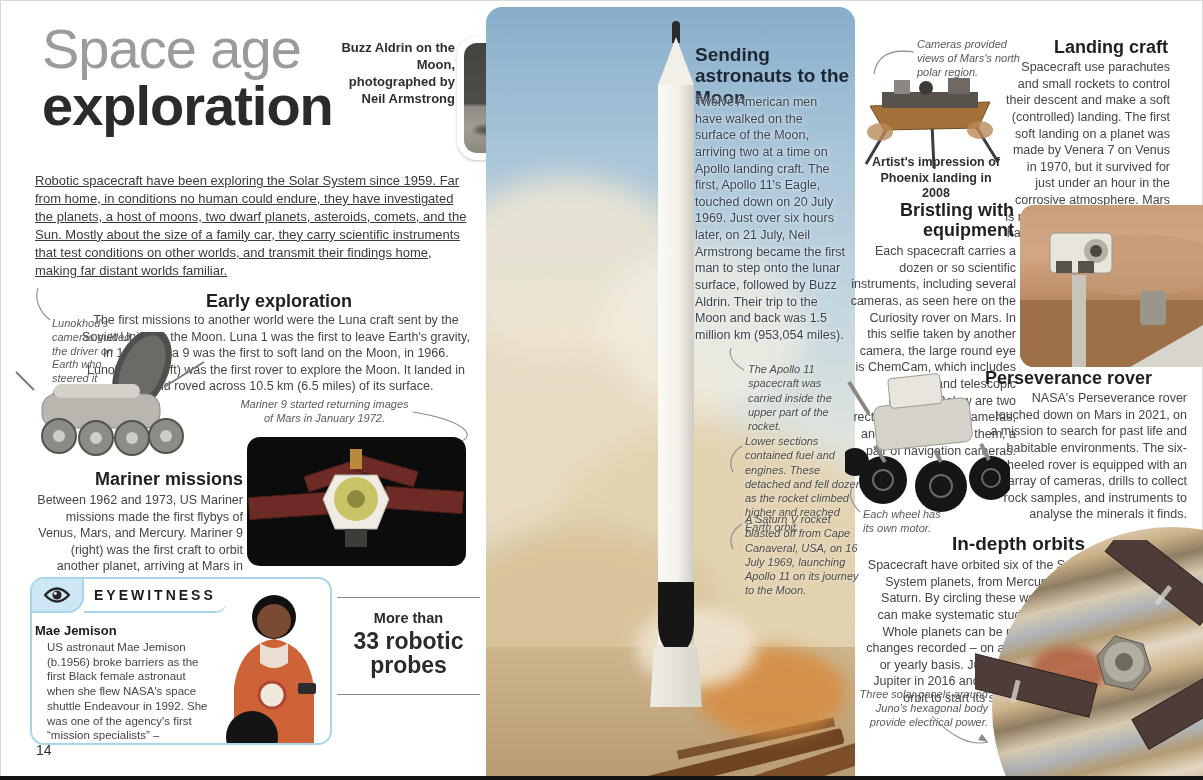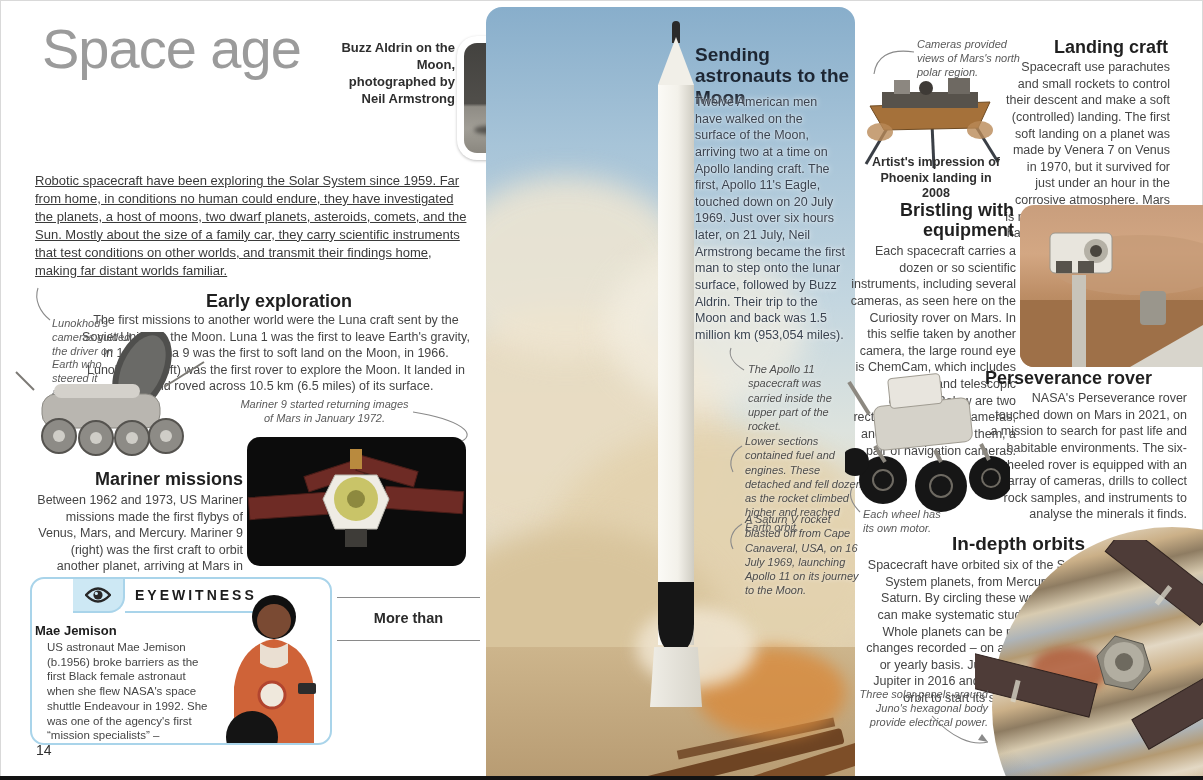--- a/index.html
+++ b/index.html
@@ -35,21 +35,21 @@
   .h-sec { font-weight:700; color:#1f1f1f; font-size:18px; line-height:1.1; }
   .early-h { left:206px; top:292px; }
   .early-b { left:80px; top:312px; width:392px; text-align:center; font-size:12.5px; line-height:1.32; color:#454545; }
   .lunokhod-cap { left:52px; top:317px; width:85px; }
   .mariner9-cap { left:237px; top:398px; width:175px; text-align:center; }
   .mariner-h { left:35px; top:470px; width:208px; text-align:right; }
   .mariner-b { left:35px; top:492px; width:208px; text-align:right; font-size:12.5px; line-height:1.32; color:#454545; }
   .mariner-photo { left:247px; top:437px; width:219px; height:129px; background:#0c0c0c; border-radius:13px; overflow:hidden; }
 
   .eye-box { left:30px; top:577px; width:302px; height:168px; border:2px solid #a9d4ea; border-radius:14px; background:#fff; overflow:hidden; }
-  .eye-head { position:absolute; left:0; top:0; height:34px; display:flex; align-items:center;padding-left:41px; }
+  .eye-head { position:absolute; left:0; top:0; height:34px; display:flex; align-items:center; }
   .eye-tab { width:52px; height:34px; background:#cde8f4; border-bottom-right-radius:16px; border-right:2px solid #a9d4ea; border-bottom:2px solid #a9d4ea; display:flex; align-items:center; justify-content:center; }
   .eye-label { font-weight:700; font-size:14px; letter-spacing:3px; color:#1c1c1c; padding:0 10px; border-bottom:2px solid #a9d4ea; height:34px; display:flex; align-items:center; border-bottom-right-radius:10px; }
   .eye-name { position:absolute; left:3px; top:44px; font-weight:700; font-size:13px; color:#1c1c1c; }
   .eye-body { position:absolute; left:15px; top:61px; width:168px; font-size:11.5px; line-height:1.28; color:#454545; }
   .mae { position:absolute; right:0; top:8px; width:118px; height:158px; }
 
   .stat { left:337px; top:597px; width:143px; text-align:center; color:#2b2b2b;
     border-top:1.5px solid #8a8a8a; border-bottom:1.5px solid #8a8a8a; padding:12px 0 14px; }
   .stat .s1 { font-size:14.5px; font-weight:700; }
   .stat .s2 { font-size:23px; font-weight:700; line-height:1.05; margin:3px 0; }
@@ -100,20 +100,21 @@
   .juno-cap { left:858px; top:688px; width:130px; text-align:right; }
 
   .line-layer { left:0; top:0; width:1203px; height:780px; pointer-events:none; }
   .bottom-bar { left:0; top:776px; width:1203px; height:4px; background:#131313; }
 </style>
 </head>
 <body>
 
 <div class="abs title">
   <span class="lt">Space age</span>
+  <span class="bd">exploration</span>
 </div>
 
 <div class="abs buzz-cap">Buzz Aldrin on the Moon, photographed by Neil Armstrong</div>
 
 <div class="abs buzz-frame">
   <div class="buzz-inner">
     <div class="astro">
       <div class="helm"></div>
         <div class="visor"></div>
         <div class="body"></div>
@@ -190,20 +191,21 @@
     <path d="M62 52 Q96 58 102 100 L102 158 L22 158 L22 100 Q28 58 62 52 Z" fill="#cf6338"></path>
     <path d="M48 56 Q62 66 76 56 L76 76 Q62 86 48 76 Z" fill="#eadfd2"></path>
     <circle cx="60" cy="108" r="13" fill="#efe8dc" stroke="#b2452f" stroke-width="3"></circle>
     <rect x="86" y="96" width="18" height="11" rx="2" fill="#2c2c2c"></rect>
     <circle cx="40" cy="150" r="26" fill="#141414"></circle>
   </svg>
 </div>
 
 <div class="abs stat">
   <div class="s1">More than</div>
+  <div class="s2">33 robotic probes</div>
 </div>
 
 <div class="abs pagenum">14</div>
 
 <div class="abs launch">
   <div class="smoke" style="left:-80px; top:300px; width:320px; height:240px; background:#e9dcc2; opacity:.95;"></div>
   <div class="smoke" style="left:-40px; top:170px; width:240px; height:180px; background:#efe6d2; opacity:.85;"></div>
   <div class="smoke" style="left:60px; top:420px; width:340px; height:260px; background:#e3d2ae; opacity:.9;"></div>
   <div class="smoke" style="left:-60px; top:520px; width:300px; height:220px; background:#d8c49c;"></div>
   <div class="smoke" style="left:120px; top:240px; width:200px; height:160px; background:#f4efe2; opacity:.7;"></div>

